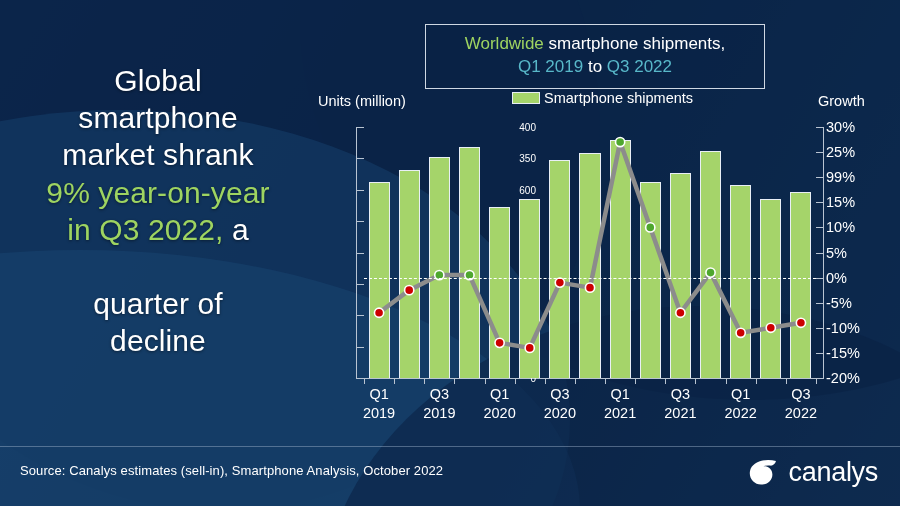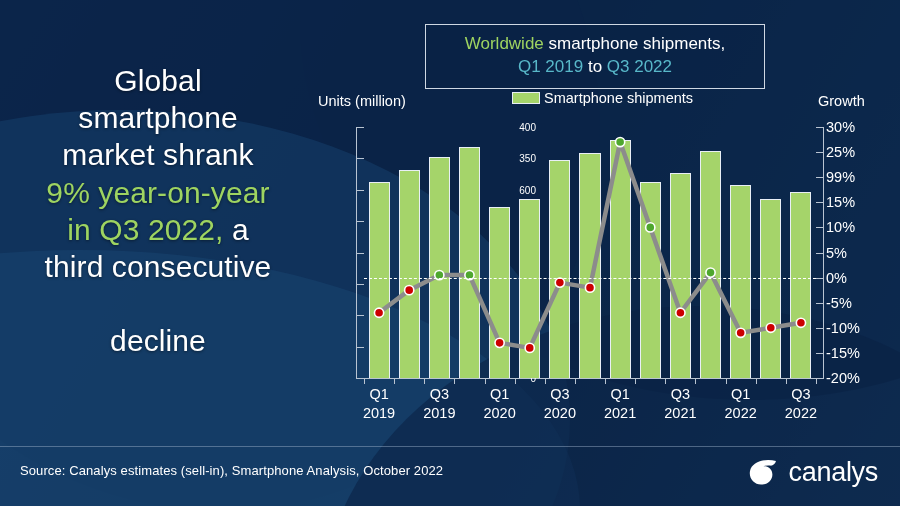--- a/index.html
+++ b/index.html
@@ -161,22 +161,22 @@
 </div>
 
 <div class="content">
 
   <div class="headline">
     <span>Global</span><br>
     <span>smartphone</span><br>
     <span>market shrank</span><br>
     <span class="hl-green">9% year-on-year</span><br>
     <span class="hl-green">in Q3 2022,</span><span> a</span><br>
-    <span>third consecutive</span><br>
     <br>
+    <span>quarter of</span><br>
     <span>decline</span>
   </div>
 
   <div class="titlebox">
     <span class="t-green">Worldwide</span><span> smartphone shipments,</span><br>
     <span class="t-cyan">Q1 2019</span><span> to </span><span class="t-cyan">Q3 2022</span>
   </div>
 
   <div class="units-title">Units (million)</div>
   <div class="growth-title">Growth</div>

